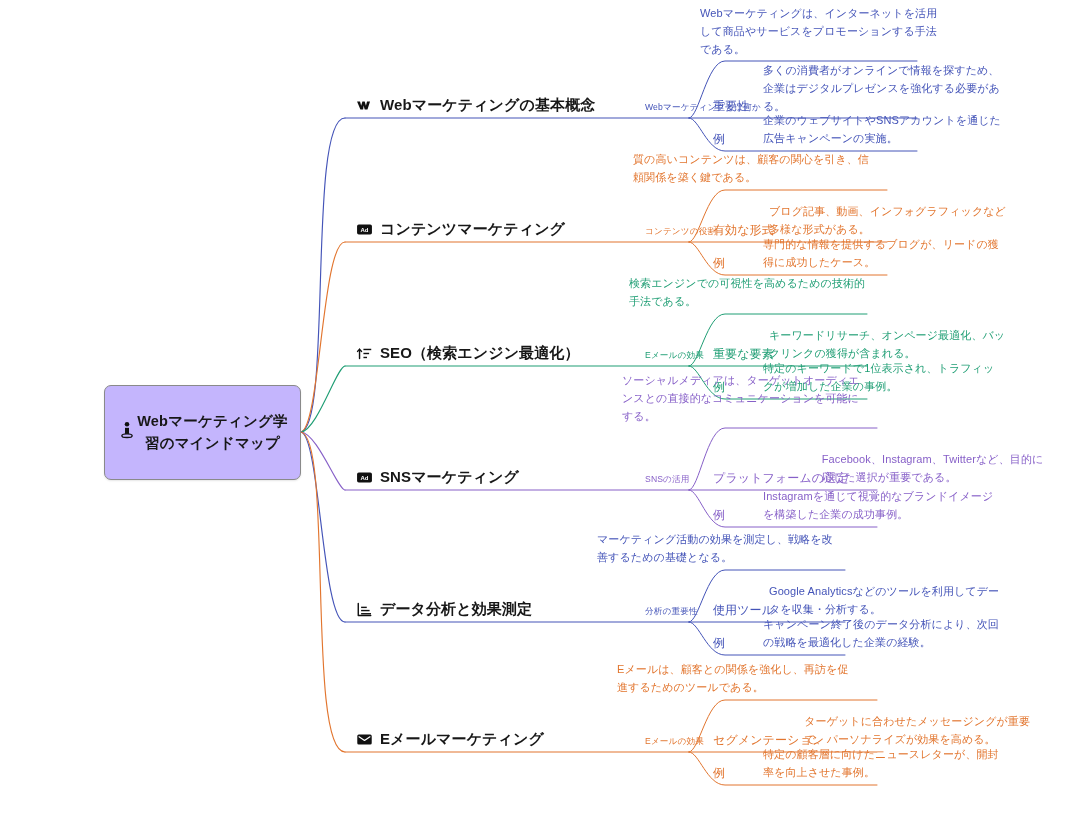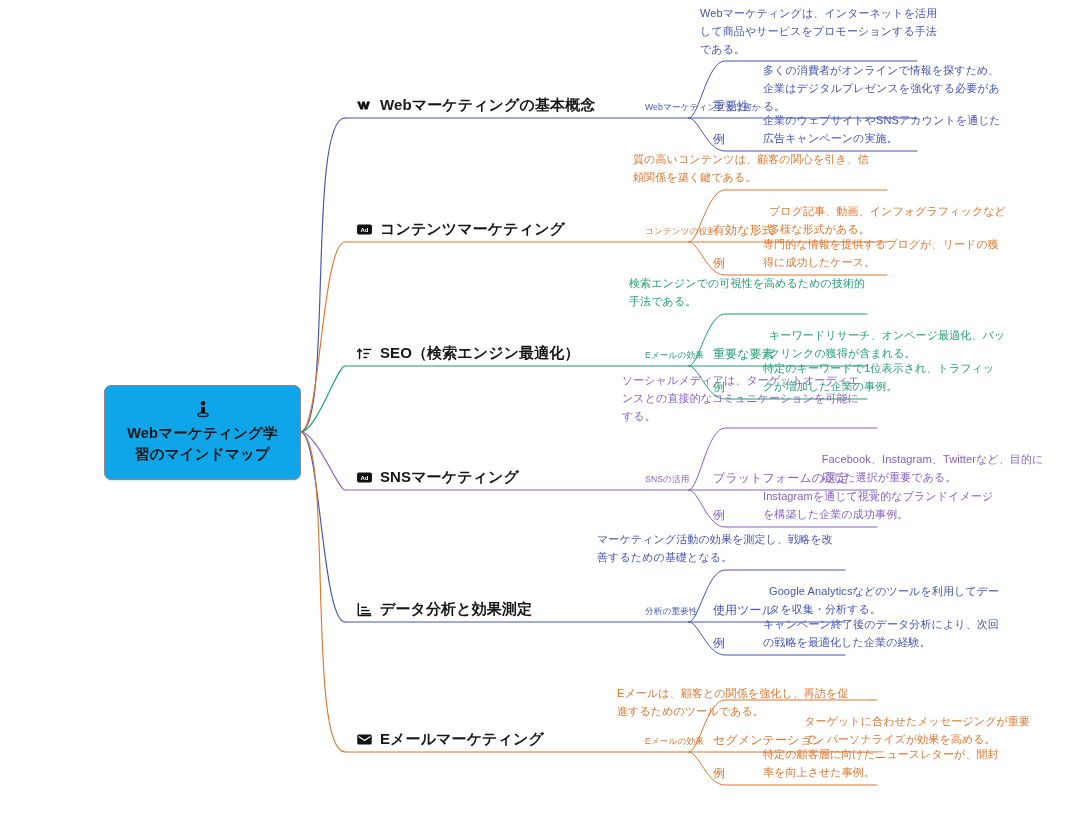--- a/index.html
+++ b/index.html
@@ -35,23 +35,22 @@
   
   .center-node {
     position: absolute;
     left: 104px;
     top: 385px;
     width: 197px;
     height: 95px;
     box-sizing: border-box;
     border: 1px solid #8a8a8a;
     border-radius: 7px;
-    background: #0ea5e9;
+    background: #c4b5fd;
     display: flex;
-    flex-direction: column;
     align-items: center;
     justify-content: center;
     box-shadow: 0 1px 2px rgba(0,0,0,.10);
   }
   .center-icon {
     width: 20px;
     height: 20px;
     margin-bottom: 3px;
   }
   .center-title {
@@ -250,21 +249,21 @@
     <div class="leaf-text" style="left: 763px; top: 655px; color: rgb(68, 84, 184); white-space: pre-line;">キャンペーン終了後のデータ分析により、次回
 の戦略を最適化した企業の経験。</div>
     <div class="topic" style="left: 356px; top: 752px;">
       <svg viewBox="0 0 24 24" class="topic-icon">
         <rect x="1.8" y="5" width="20.4" height="14" rx="2.2" fill="#111111"></rect>
         <path d="M4.3 8.2 12 13.4l7.7-5.2" stroke="#ffffff" stroke-width="1.7" fill="none" stroke-linecap="round" stroke-linejoin="round"></path>
       </svg>
       <span class="topic-label">Eメールマーケティング</span>
     </div>
     <div class="sublabel" style="left: 645px; top: 752px; color: rgb(226, 117, 46);">Eメールの効果</div>
-    <div class="leaf-text" style="left: 617px; top: 700px; color: rgb(226, 117, 46); white-space: pre-line; margin-top: 24px;">Eメールは、顧客との関係を強化し、再訪を促
+    <div class="leaf-text" style="left: 617px; top: 700px; color: rgb(226, 117, 46); white-space: pre-line;">Eメールは、顧客との関係を強化し、再訪を促
 進するためのツールである。</div>
     <div class="leaf-key" style="left: 713px; top: 752px; color: rgb(226, 117, 46);">セグメンテーション</div>
     <div class="leaf-text" style="left: 804.2px; top: 752px; color: rgb(226, 117, 46); white-space: pre-line;">ターゲットに合わせたメッセージングが重要
 で、パーソナライズが効果を高める。</div>
     <div class="leaf-key" style="left: 713px; top: 785px; color: rgb(226, 117, 46);">例</div>
     <div class="leaf-text" style="left: 763px; top: 785px; color: rgb(226, 117, 46); white-space: pre-line;">特定の顧客層に向けたニュースレターが、開封
 率を向上させた事例。</div>
   </div>
 
 </body></html>

